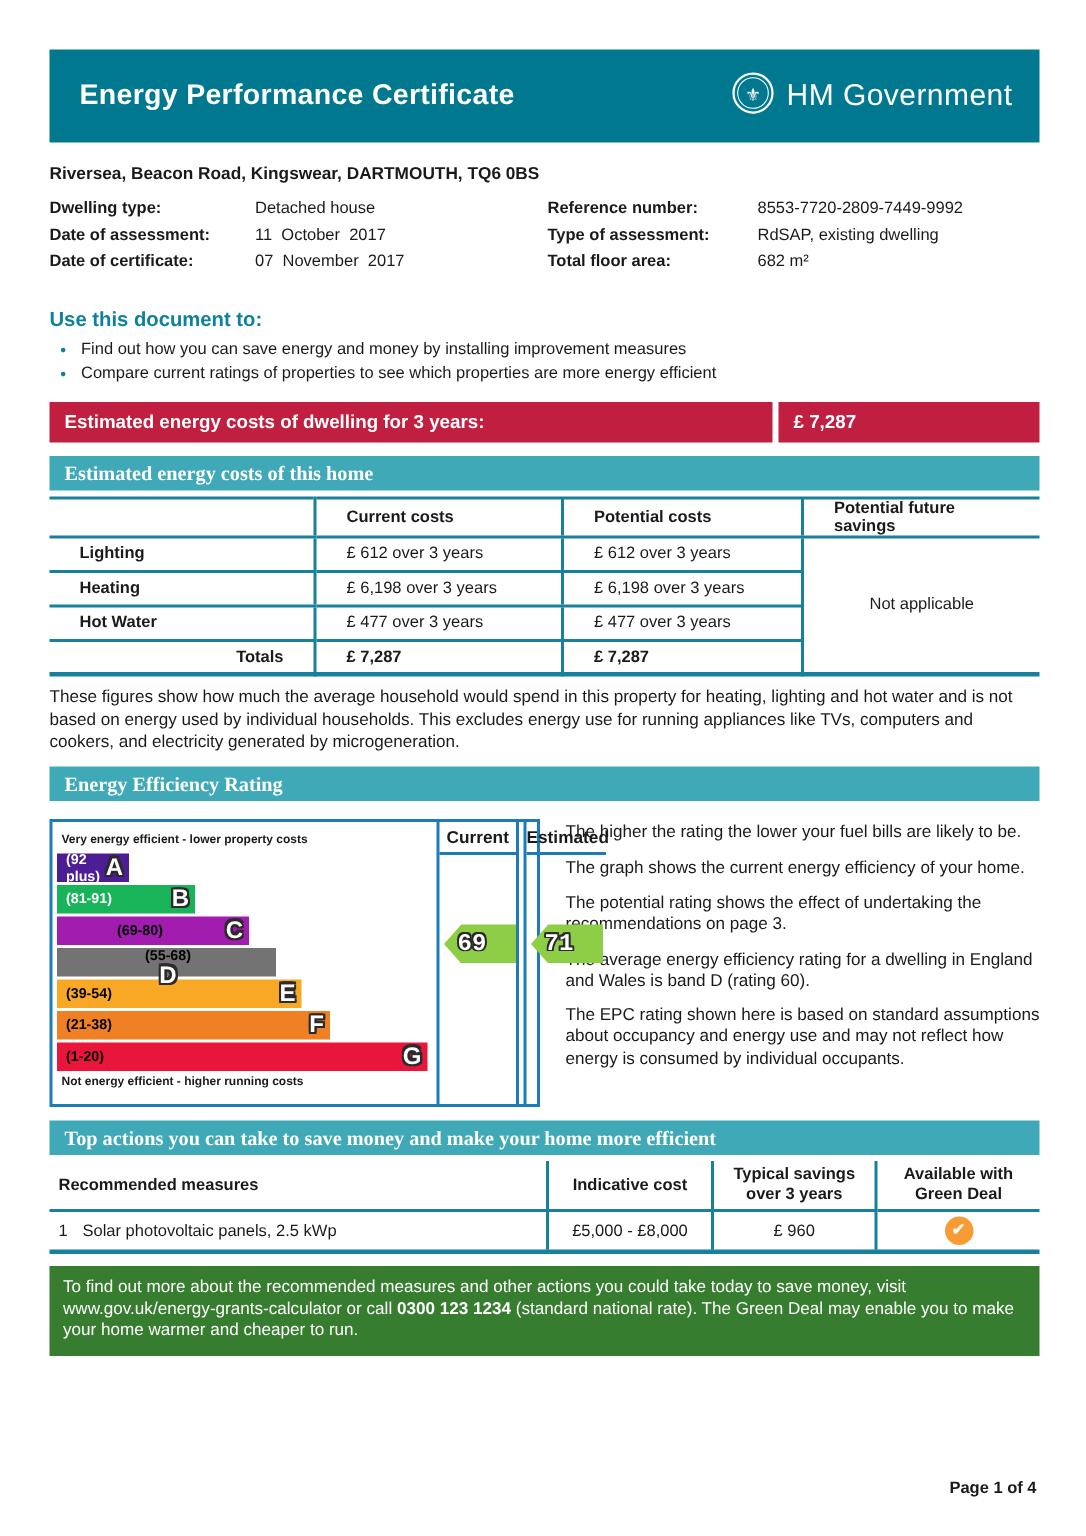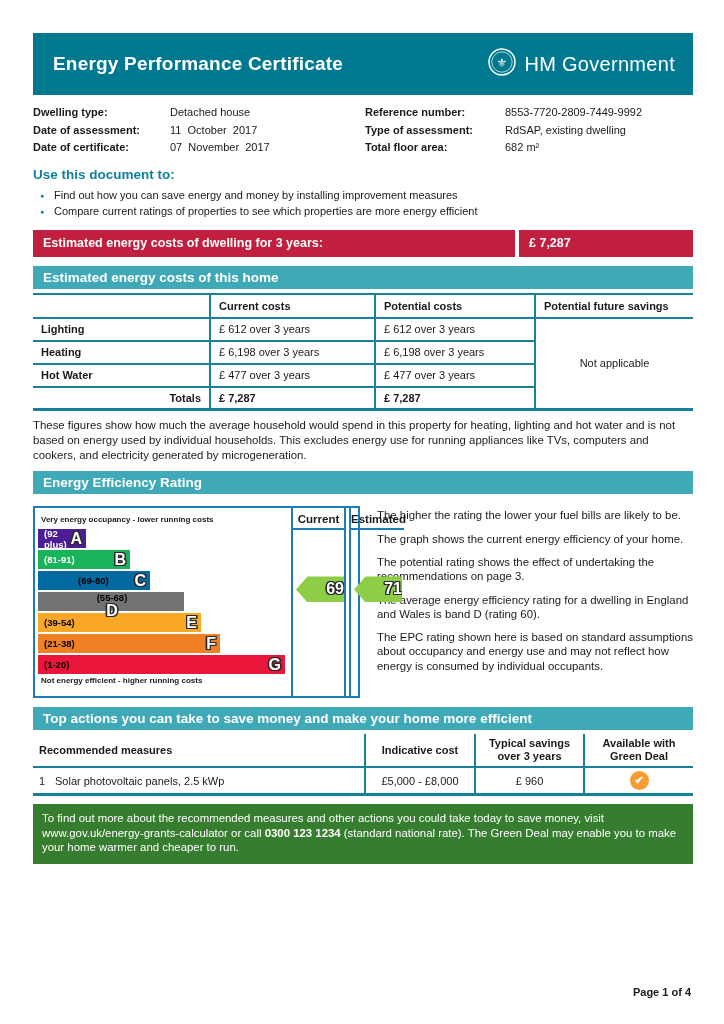--- a/index.html
+++ b/index.html
@@ -20,37 +20,37 @@
   .hmgov .logo-text { font-size: 20px; font-weight: 400; letter-spacing: .3px; }
 
   
   .address { margin-top: 15px; font-size: 11.5px; font-weight: bold; }
   .details { margin-top: 9px; display: grid; grid-template-columns: 332px 328px; font-size: 11px; }
   .drow { display: flex; line-height: 17.5px; }
   .drow .dlabel { font-weight: bold; width: 137px; flex: none; }
   .dcol-right .drow .dlabel { width: 140px; }
   .ws { white-space: pre-wrap; }
 
-  .ud-heading { margin-top: 10px; font-size: 13.5px; font-weight: bold; color: #0e819f; }
+  .ud-heading { margin-top: 21px; font-size: 13.5px; font-weight: bold; color: #0e819f; }
   .ud-list { margin-top: 5px; list-style: none; }
   .ud-list li { font-size: 11px; line-height: 16px; padding-left: 21px; position: relative; }
   .ud-list li::before { content: "●"; color: #0e819f; font-size: 7px; position: absolute; left: 7px; top: 1px; }
 
   
   .red-banner { margin-top: 11px; display: flex; gap: 4px; height: 27px; flex: none; }
   .red-banner > div { background: #c01f3f; color: #fff; font-weight: bold; font-size: 12.5px; line-height: 27px; padding-left: 10px; }
   .rb-label { flex: 1; }
   .rb-value { width: 174px; flex: none; }
 
   
-  .section-band { margin-top: 9px; height: 23px; background: #3fa9b8; color: #fff; font-size: 13.5px; font-weight: bold; line-height: 23px; padding-left: 10px; flex: none; }
+  .section-band { margin-top: 9px; height: 23px; background: #3fa9b8; color: #fff; font-size: 13.5px; font-weight: bold; line-height: 23px; padding-left: 10px; flex: none; font-family: Liberation Serif, serif; }
 
   
   table.costs { margin-top: 4px; border-collapse: collapse; width: 660px; font-size: 11px; table-layout: fixed; }
-  table.costs td { padding: 0 8px; height: 23px; vertical-align: middle; }
+  table.costs td { padding: 0 20px; height: 23px; vertical-align: middle; }
   table.costs tr.thead td { font-weight: bold; height: 24px; border-bottom: 2px solid #17809b; }
   table.costs { border-top: 2px solid #17809b; border-bottom: 3px solid #17809b; }
   table.costs td.vline { border-left: 2px solid #17809b; }
   table.costs tr.data td { border-bottom: 2px solid #17809b; }
   table.costs tr.data td.na { border-bottom: none; }
   table.costs td.na { text-align: center; }
   table.costs tr.totals td { font-weight: bold; }
   table.costs tr.totals td.tl { text-align: right; }
   .note { margin-top: 7px; font-size: 11.4px; line-height: 14.8px; }
 
@@ -66,21 +66,21 @@
   .band-letter {
     font-size: 16px; font-weight: bold; color: #fff; line-height: 1;
     text-shadow: -1.4px -1.4px 0 #2b2b2b, 1.4px -1.4px 0 #2b2b2b, -1.4px 1.4px 0 #2b2b2b, 1.4px 1.4px 0 #2b2b2b, -1.4px 0 0 #2b2b2b, 1.4px 0 0 #2b2b2b, 0 -1.4px 0 #2b2b2b, 0 1.4px 0 #2b2b2b;
   }
   .rating-col { width: 55px; flex: none; border-left: 2px solid #1c7cba; border-right: 2px solid #1c7cba; margin-left: 3px; position: relative; }
   .rating-col.last { border-right: none; margin-left: 3px; }
   .col-header { height: 22px; line-height: 22px; text-align: center; font-size: 11.5px; font-weight: bold; border-bottom: 2px solid #1c7cba; }
   .arrow {
     position: absolute; left: 3px; top: 68px; width: 48px; height: 26px;
     clip-path: polygon(0 50%, 24% 0, 100% 0, 100% 100%, 24% 100%);
-    display: flex; align-items: center; justify-content: flex-end; padding-left: 9px;
+    display: flex; align-items: center; justify-content: flex-start; padding-left: 9px; font-family: Liberation Mono, monospace;
   }
   .arrow span {
     font-size: 16px; font-weight: bold; color: #fff;
     text-shadow: -1.2px -1.2px 0 #2b2b2b, 1.2px -1.2px 0 #2b2b2b, -1.2px 1.2px 0 #2b2b2b, 1.2px 1.2px 0 #2b2b2b, -1.2px 0 0 #2b2b2b, 1.2px 0 0 #2b2b2b, 0 -1.2px 0 #2b2b2b, 0 1.2px 0 #2b2b2b;
   }
   .eer-text { flex: 1; padding-top: 2px; }
   .eer-text p { font-size: 11.4px; line-height: 14.3px; margin-bottom: 9px; }
 
   
   table.actions { margin-top: 4px; border-collapse: collapse; width: 660px; font-size: 11px; table-layout: fixed; border-bottom: 3px solid #17809b; }
@@ -114,20 +114,21 @@
         <svg width="30" height="30" viewBox="0 0 30 30">
           <circle cx="15" cy="15" r="13" fill="none" stroke="#ffffff" stroke-width="1.5"></circle>
           <circle cx="15" cy="15" r="10.2" fill="none" stroke="#ffffff" stroke-width="0.7"></circle>
           <text x="15" y="20" text-anchor="middle" font-size="12" fill="#ffffff">⚜</text>
         </svg>
       </span>
       <span class="logo-text">HM Government</span>
     </div>
   </div>
 
+  <div class="address">Riversea, Beacon Road, Kingswear, DARTMOUTH, TQ6 0BS</div>
 
   <div class="details">
     <div class="dcol-left">
       <div class="drow">
         <span class="dlabel">Dwelling type:</span>
         <span class="dvalue">Detached house</span>
       </div>
       <div class="drow">
         <span class="dlabel">Date of assessment:</span>
         <span class="dvalue ws">11  October  2017</span>
@@ -204,30 +205,30 @@
   </tbody>
     </table>
 
   <p class="note">These figures show how much the average household would spend in this property for heating, lighting and hot water and is not based on energy used by individual households. This excludes energy use for running appliances like TVs, computers and cookers, and electricity generated by microgeneration.</p>
 
   <div class="section-band">Energy Efficiency Rating</div>
 
   <div class="eer-row">
     <div class="chart">
       <div class="chart-left">
-        <div class="chart-top-label">Very energy occupancy - lower running costs</div>
+        <div class="chart-top-label">Very energy efficient - lower property costs</div>
         <div class="band-bar" style="background-color: #4c1d95; width: 48px;">
           <span class="band-range" style="color: rgb(255, 255, 255);">(92 plus)</span>
           <span class="band-letter">A</span>
         </div>
         <div class="band-bar" style="background-color: rgb(25, 180, 89); width: 92px;">
           <span class="band-range" style="color: rgb(255, 255, 255);">(81-91)</span>
           <span class="band-letter">B</span>
         </div>
-        <div class="band-bar" style="background-color: #0369a1; width: 112px; padding-left: 40px;">
+        <div class="band-bar" style="background-color: #a21caf; width: 128px; padding-left: 40px;">
           <span class="band-range" style="color: rgb(0, 0, 0);">(69-80)</span>
           <span class="band-letter">C</span>
         </div>
         <div class="band-bar" style="background-color: #737373; width: 146px; flex-direction: column;">
           <span class="band-range" style="color: rgb(0, 0, 0);">(55-68)</span>
           <span class="band-letter">D</span>
         </div>
         <div class="band-bar" style="background-color: rgb(249, 168, 37); width: 163px;">
           <span class="band-range" style="color: rgb(0, 0, 0);">(39-54)</span>
           <span class="band-letter">E</span>

